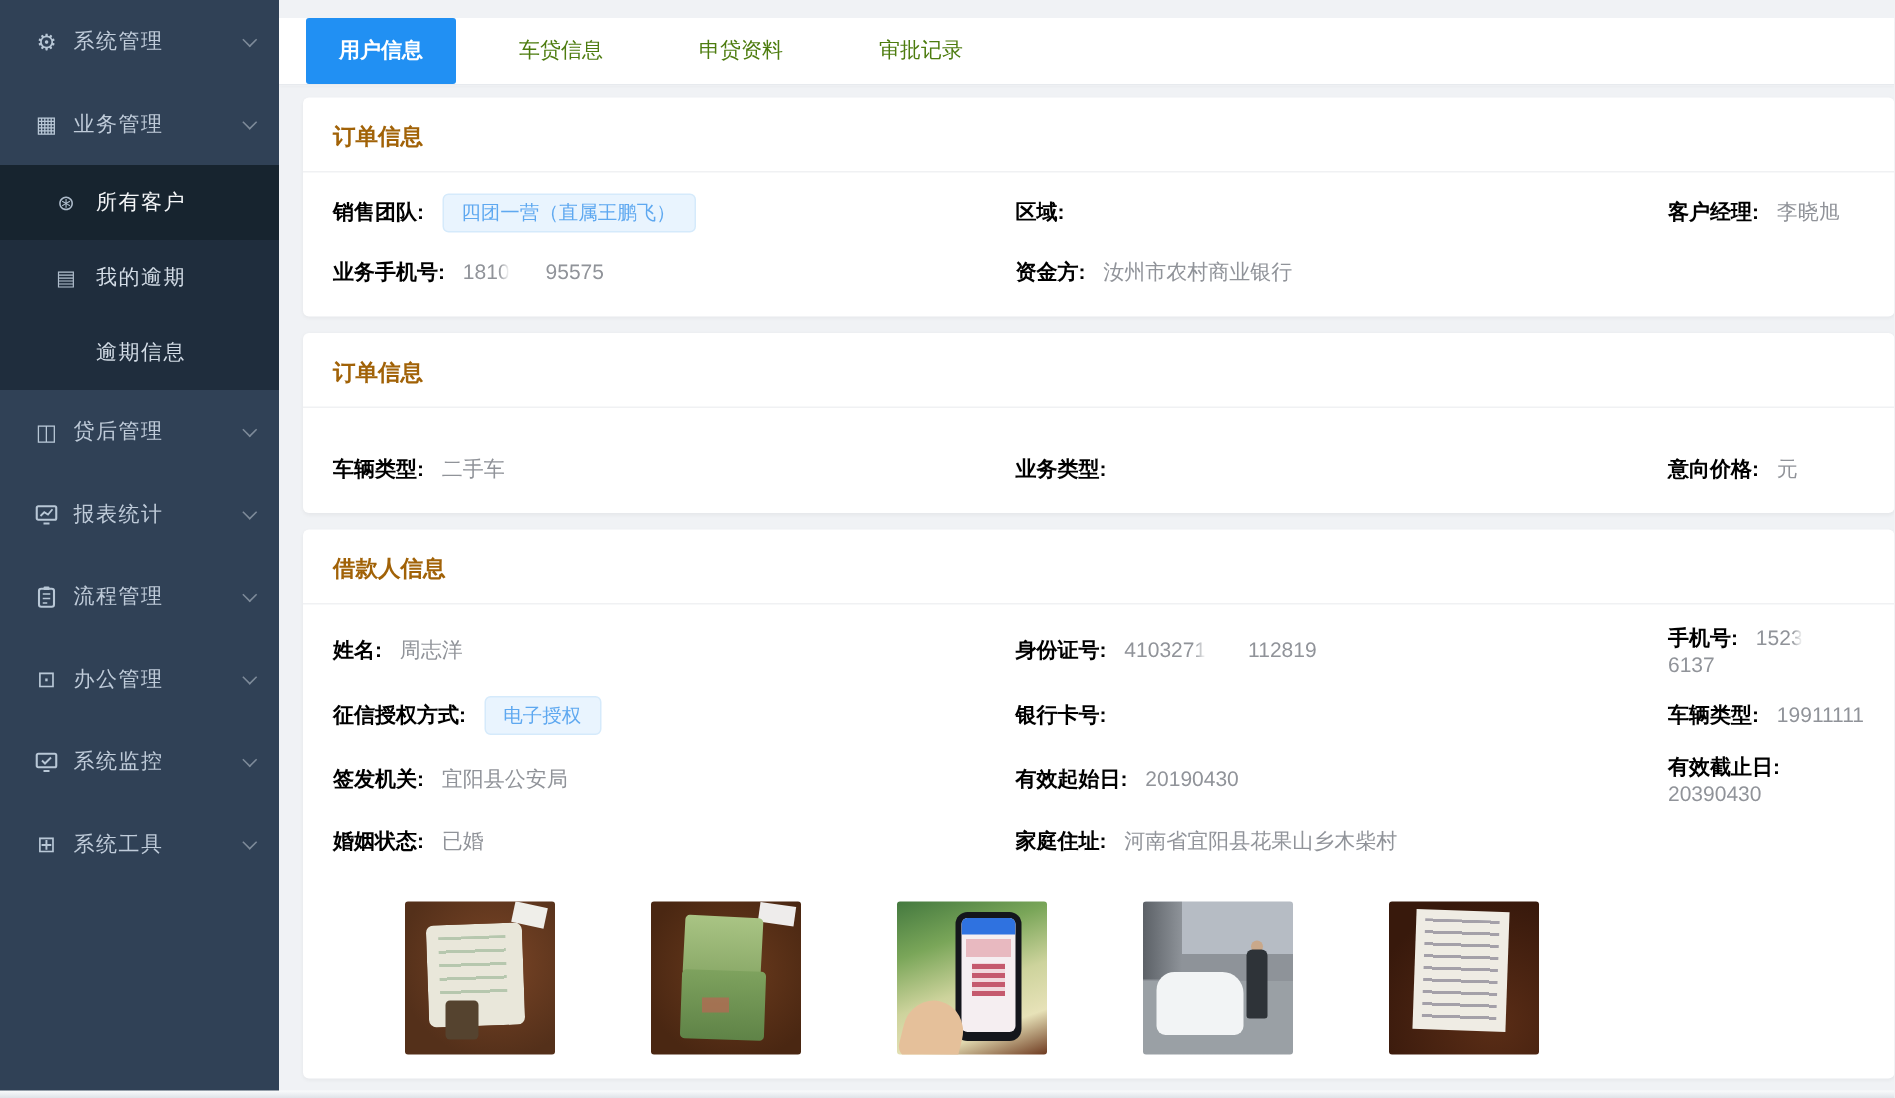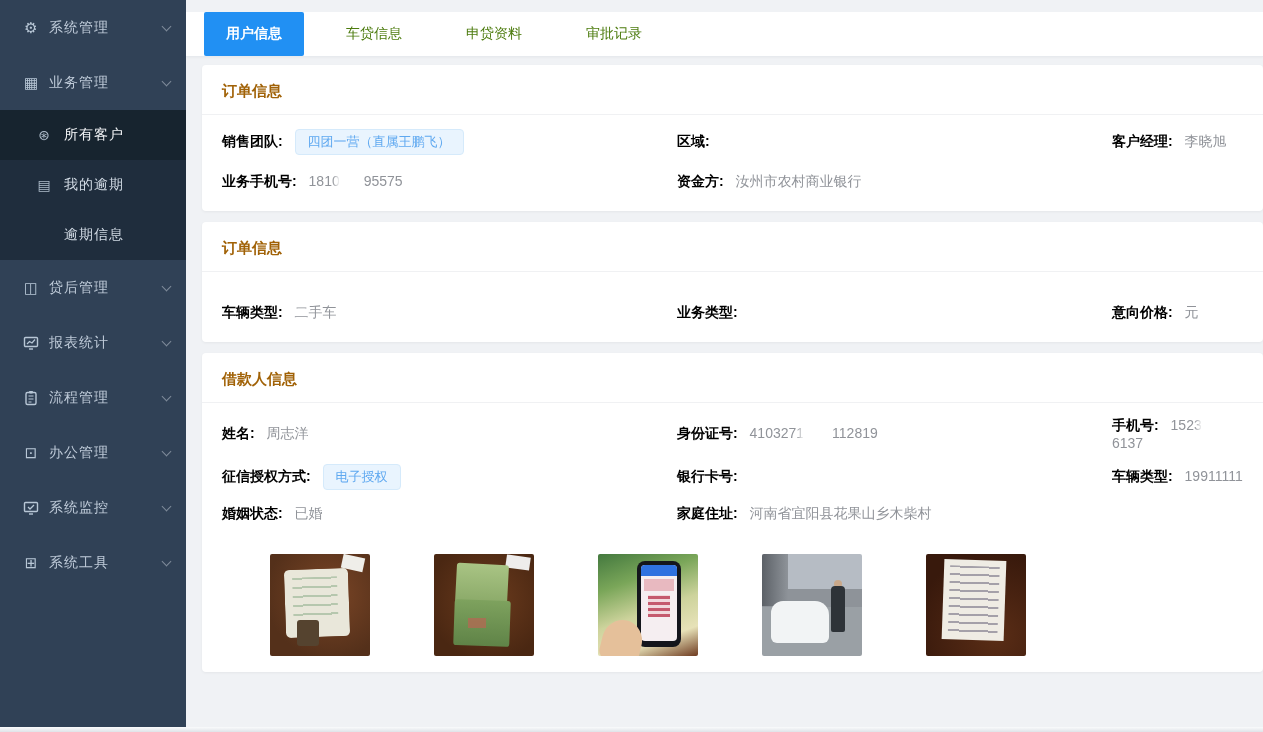--- a/index.html
+++ b/index.html
@@ -260,20 +260,34 @@
               <span class="flabel">银行卡号:</span>
               <span class="fvalue"></span>
             </div>
             <div>
               <span class="flabel">车辆类型:</span>
               <span class="fvalue">19911111</span>
             </div>
           </div>
           <div class="frow">
             <div>
+              <span class="flabel">签发机关:</span>
+              <span class="fvalue">宜阳县公安局</span>
+            </div>
+            <div>
+              <span class="flabel">有效起始日:</span>
+              <span class="fvalue">20190430</span>
+            </div>
+            <div>
+              <span class="flabel">有效截止日:</span>
+              <span class="fvalue">20390430</span>
+            </div>
+          </div>
+          <div class="frow">
+            <div>
               <span class="flabel">婚姻状态:</span>
               <span class="fvalue">已婚</span>
             </div>
             <div>
               <span class="flabel">家庭住址:</span>
               <span class="fvalue">河南省宜阳县花果山乡木柴村</span>
             </div>
             <div></div>
           </div>
 

